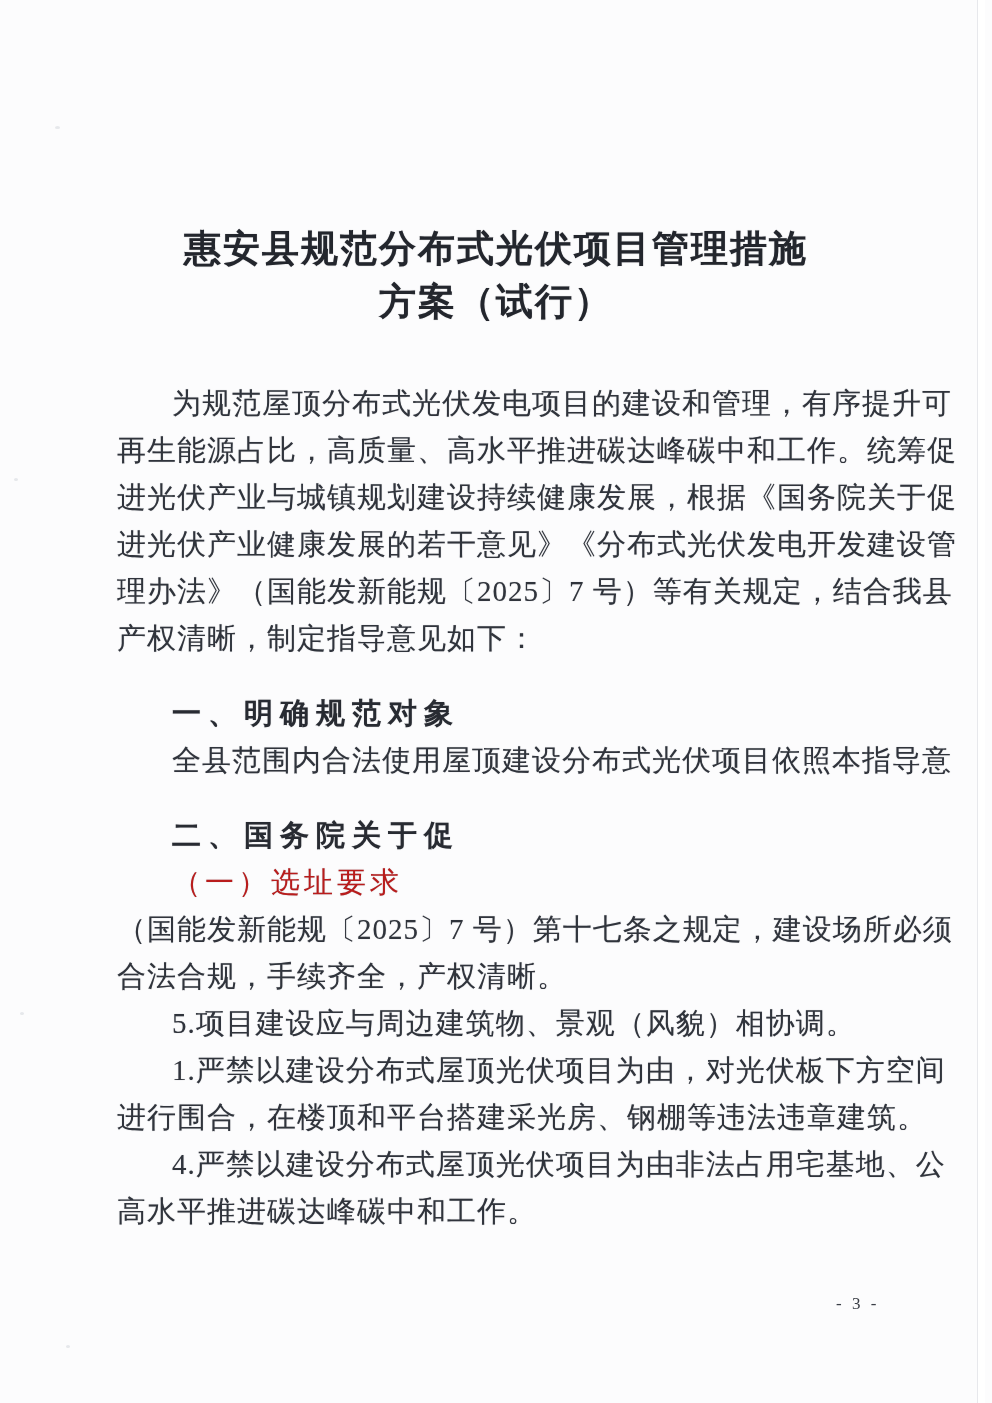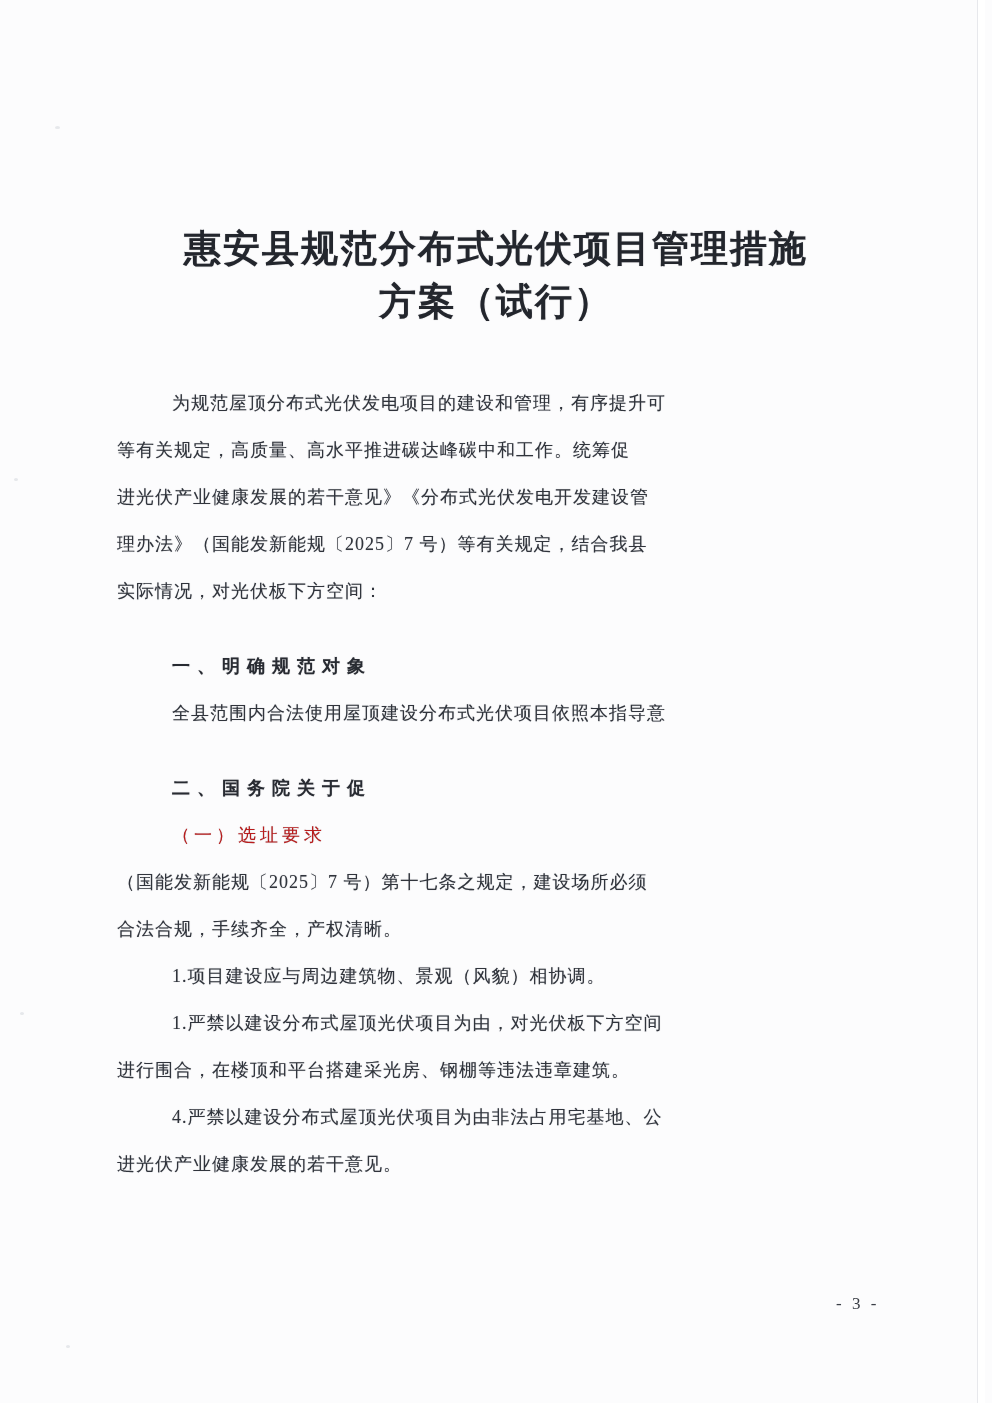--- a/index.html
+++ b/index.html
@@ -51,21 +51,21 @@
     color: #23262d;
     text-shadow: 0 0 1px rgba(35, 38, 45, 0.4);
   }
   .doc-title .title-line { display: block; }
 
   .doc-body {
     position: absolute;
     top: 380px;
     left: 117px;
     width: 762px;
-    font-size: 18px;
+    font-size: 29px;
     line-height: 47px;
     letter-spacing: 1px;
     color: #30343c;
     text-shadow: 0 0 1px rgba(48, 52, 60, 0.35);
   }
   .doc-body .line {
     white-space: nowrap;
   }
   .doc-body .line.indent {
     text-indent: 55px;
@@ -103,32 +103,33 @@
   <div class="speckle s3"></div>
   <div class="speckle s4"></div>
 
   <h1 class="doc-title">
     <span class="title-line">惠安县规范分布式光伏项目管理措施</span>
     <span class="title-line">方案（试行）</span>
   </h1>
 
   <div class="doc-body" id="doc-body">
       <div class="line body indent">为规范屋顶分布式光伏发电项目的建设和管理，有序提升可</div>
-      <div class="line body">等有关规定，高质量、高水平推进碳达峰碳中和工作。统筹促</div>
+      <div class="line body">再生能源占比，高质量、高水平推进碳达峰碳中和工作。统筹促</div>
+      <div class="line body">进光伏产业与城镇规划建设持续健康发展，根据《国务院关于促</div>
       <div class="line body">进光伏产业健康发展的若干意见》《分布式光伏发电开发建设管</div>
       <div class="line body">理办法》（国能发新能规〔2025〕7 号）等有关规定，结合我县</div>
-      <div class="line body">实际情况，对光伏板下方空间：</div>
+      <div class="line body">产权清晰，制定指导意见如下：</div>
       <div class="line heading indent">一、明确规范对象</div>
       <div class="line body indent">全县范围内合法使用屋顶建设分布式光伏项目依照本指导意</div>
       <div class="line heading indent">二、国务院关于促</div>
       <div class="line subheading indent">（一）选址要求</div>
       <div class="line body">（国能发新能规〔2025〕7 号）第十七条之规定，建设场所必须</div>
       <div class="line body">合法合规，手续齐全，产权清晰。</div>
-      <div class="line body indent">1.项目建设应与周边建筑物、景观（风貌）相协调。</div>
+      <div class="line body indent">5.项目建设应与周边建筑物、景观（风貌）相协调。</div>
       <div class="line body indent">1.严禁以建设分布式屋顶光伏项目为由，对光伏板下方空间</div>
       <div class="line body">进行围合，在楼顶和平台搭建采光房、钢棚等违法违章建筑。</div>
       <div class="line body indent">4.严禁以建设分布式屋顶光伏项目为由非法占用宅基地、公</div>
-      <div class="line body">进光伏产业健康发展的若干意见。</div>
+      <div class="line body">高水平推进碳达峰碳中和工作。</div>
     </div>
 
   <div class="page-number">- 3 -</div>
 
 </div>
 
 </body></html>

